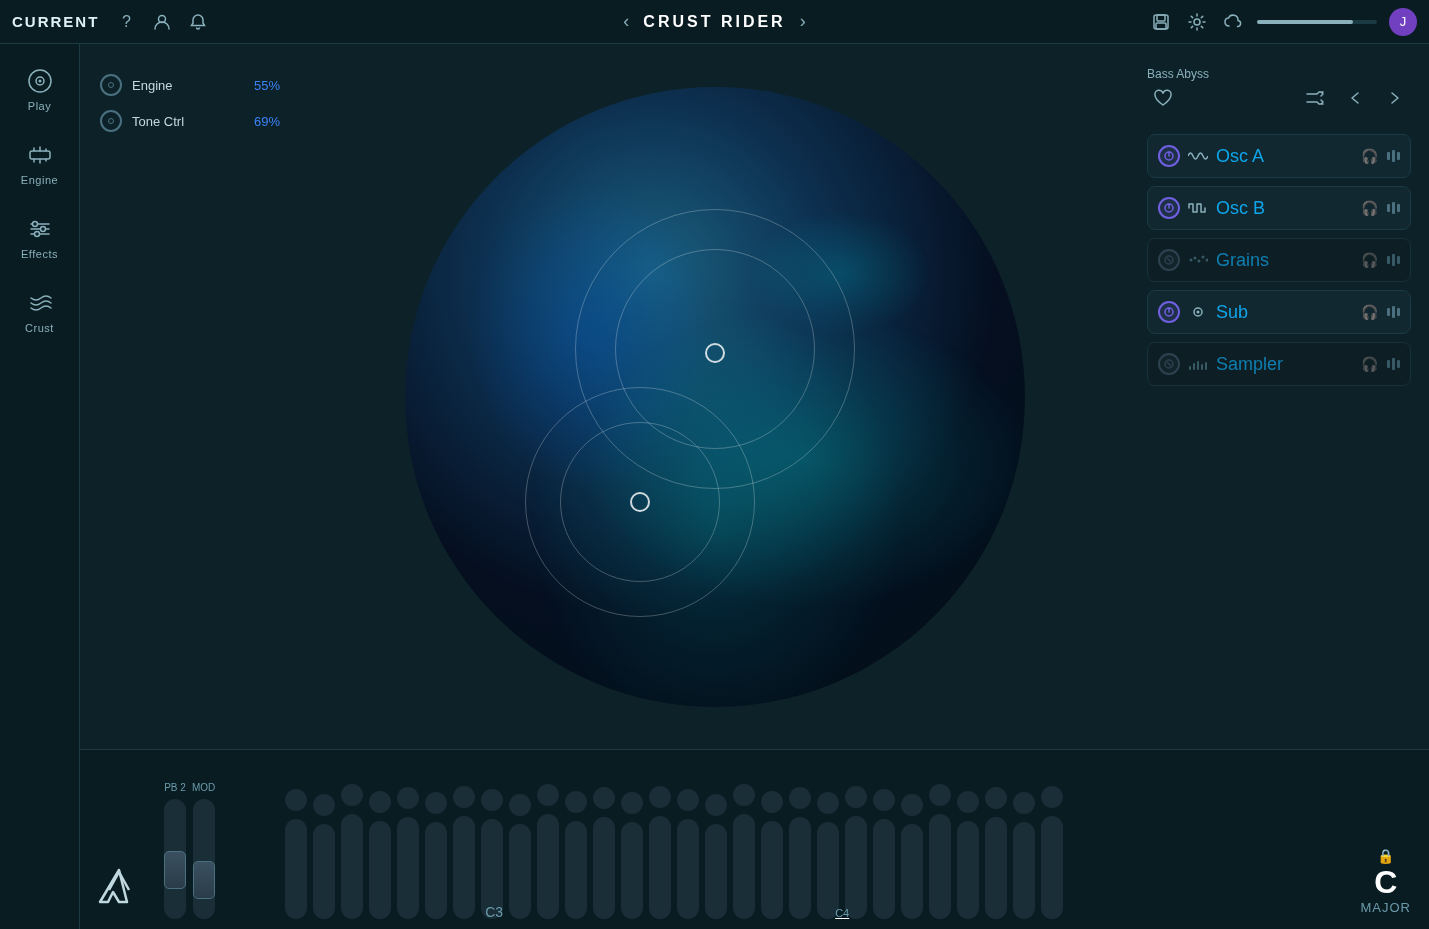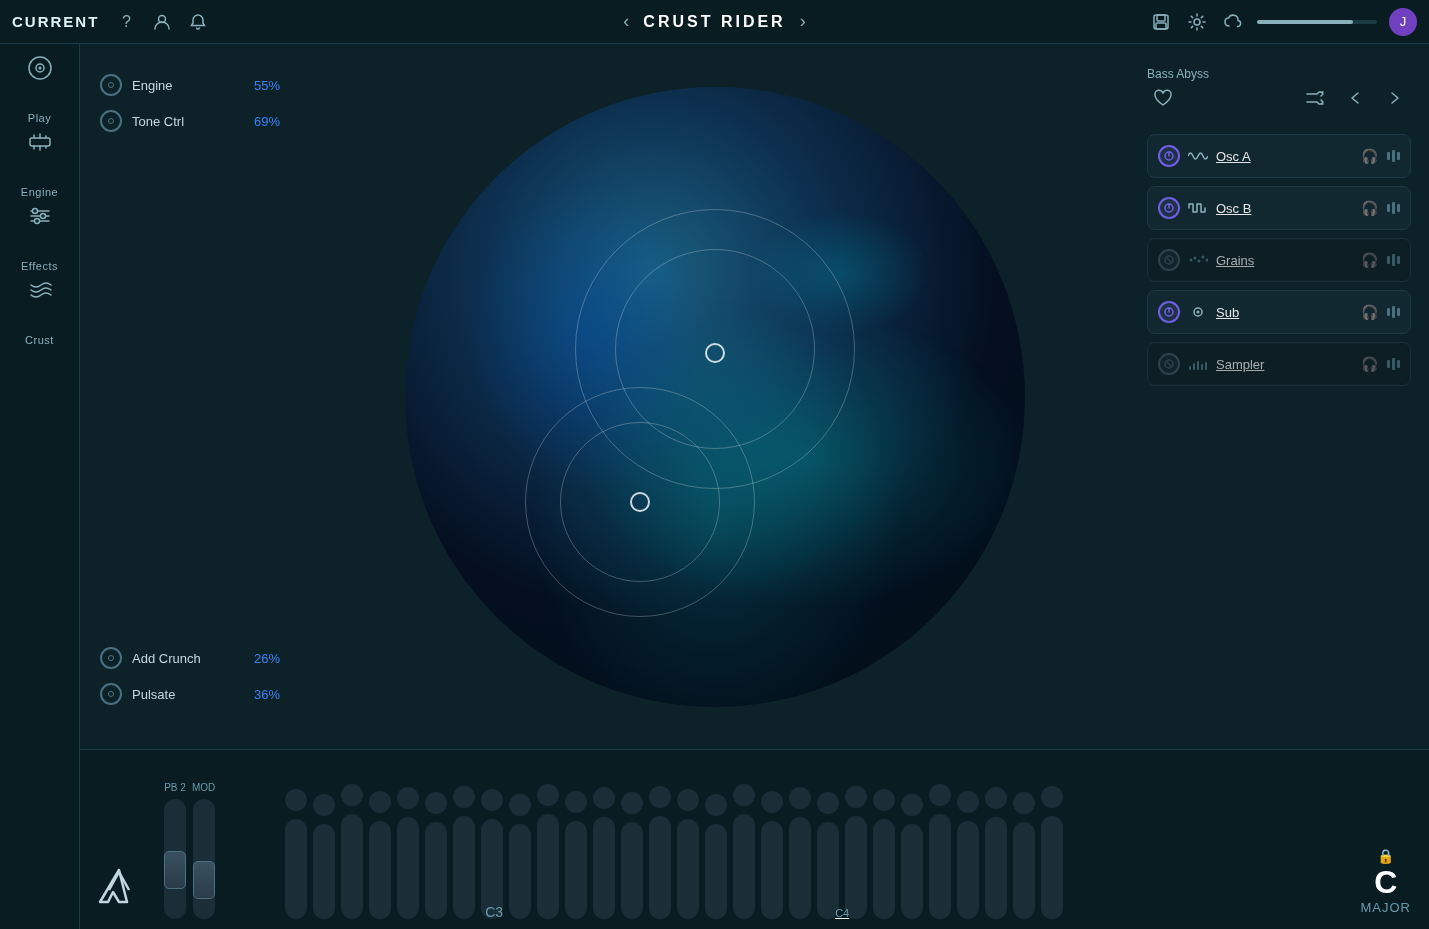--- a/index.html
+++ b/index.html
@@ -128,21 +128,21 @@
       align-items: center;
       padding-top: 10px;
       gap: 4px;
     }
     .sidebar-item {
       width: 70px;
       height: 70px;
       display: flex;
       flex-direction: column;
       align-items: center;
-      justify-content: space-between;
+      justify-content: center;
       gap: 5px;
       cursor: pointer;
       border-radius: 6px;
     }
     .sidebar-icon {
       width: 28px;
       height: 28px;
       display: flex;
       align-items: center;
       justify-content: center;
@@ -338,23 +338,22 @@
     }
     .module-waveform-icon {
       flex-shrink: 0;
       color: #8ab0bc;
       font-size: 14px;
       width: 20px;
       text-align: center;
     }
     .module-name {
       flex: 1;
-      font-size: 13px;
-      color: #e5e5e5;
-      text-decoration: underline;
+      font-size: 18px;
+      color: #0ea5e9;
     }
     .module-headphone {
       color: #4a7080;
       font-size: 14px;
       cursor: pointer;
     }
     .module-bars {
       display: flex;
       gap: 2px;
       align-items: center;
@@ -585,36 +584,20 @@
             <span class="knob-value">55%</span>
           </div>
           <div class="knob-row">
             <div class="knob-circle">
               <div class="knob-circle-inner"></div>
             </div>
             <span class="knob-label">Tone Ctrl</span>
             <span class="knob-value">69%</span>
           </div>
         </div>
-        <div class="left-bottom">
-          <div class="knob-row">
-            <div class="knob-circle">
-              <div class="knob-circle-inner"></div>
-            </div>
-            <span class="knob-label">Add Crunch</span>
-            <span class="knob-value">26%</span>
-          </div>
-          <div class="knob-row">
-            <div class="knob-circle">
-              <div class="knob-circle-inner"></div>
-            </div>
-            <span class="knob-label">Pulsate</span>
-            <span class="knob-value">36%</span>
-          </div>
-        </div>
       </div>
 
       <div class="center-visual">
         <div class="vinyl-circle">
           <div class="vinyl-texture"></div>
 
           <div class="orbit-ring" style="width:200px;height:200px;top:44%;left:50%;margin-top:-10px;"></div>
           <div class="orbit-ring" style="width:280px;height:280px;top:44%;left:50%;margin-top:-10px;"></div>
 
           <div class="orbit-dot" style="top:43%;left:50%;"></div>

